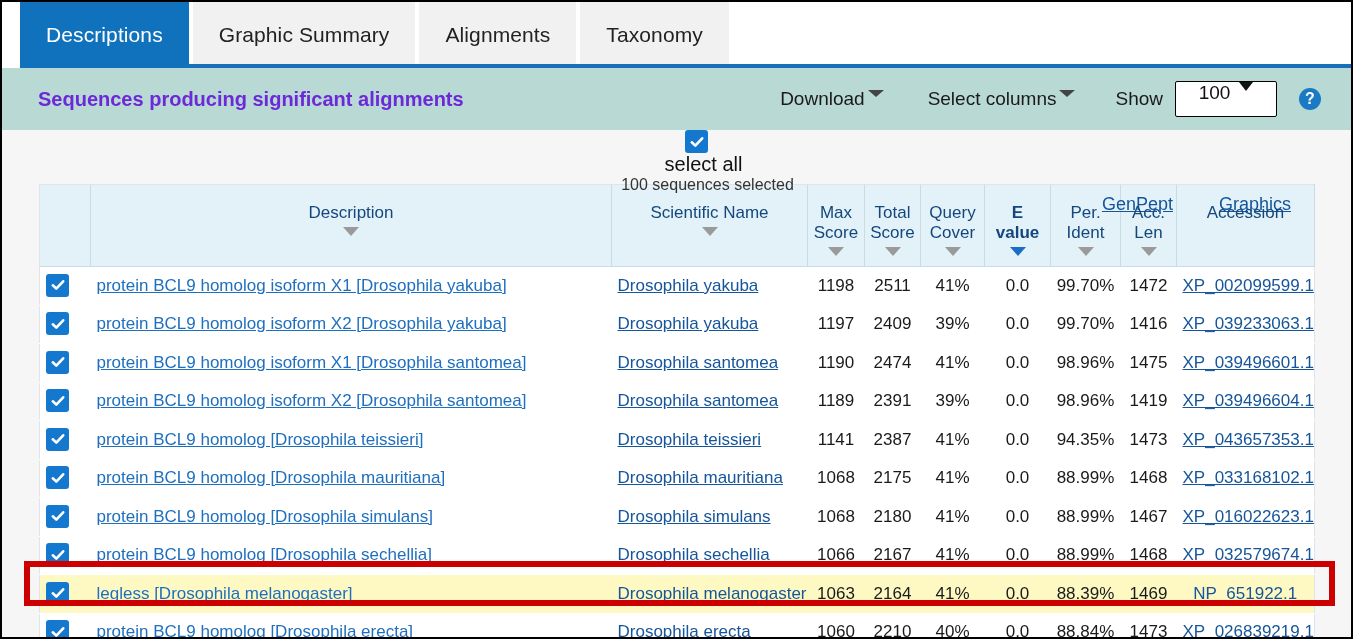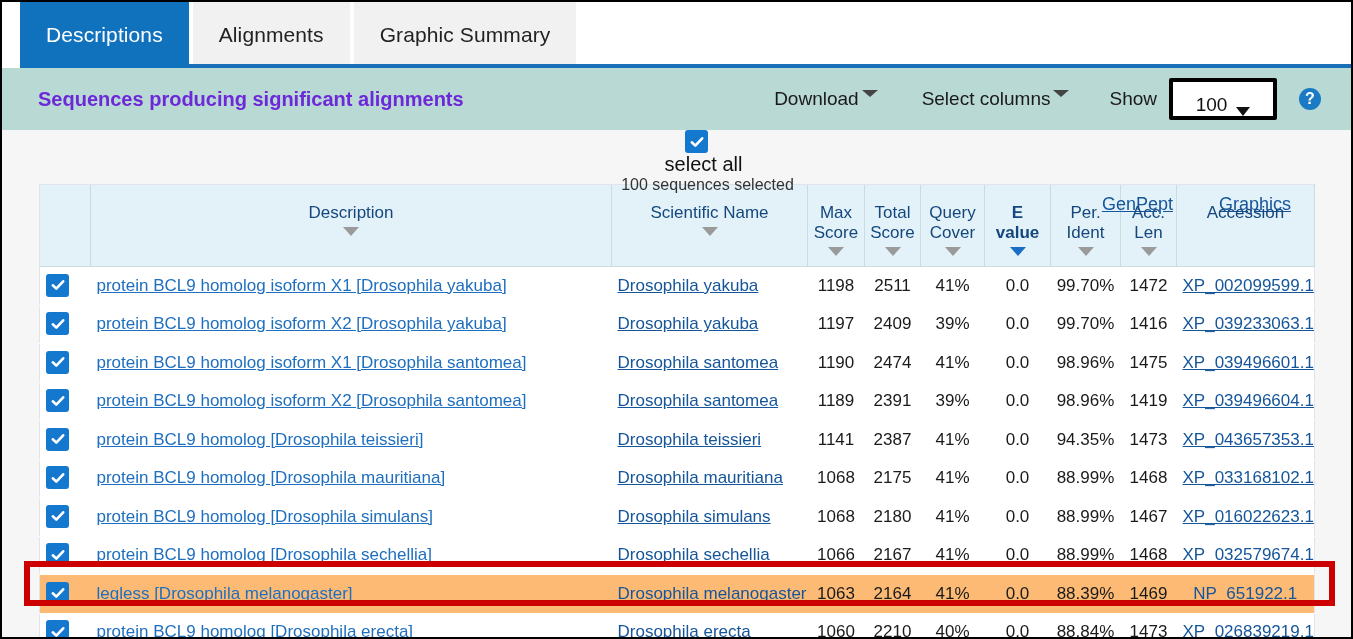--- a/index.html
+++ b/index.html
@@ -109,26 +109,26 @@
     border-right-width: 8px;
     border-top: 7px solid #444;
   }
   .show-label {
     font-size: 19px;
     color: #1a1a1a;
     padding: 0 12px 0 18px;
   }
   .show-select {
     background: #ffffff;
-    border: 4px solid #000000;
+    border: 1px solid #000000;
     border-radius: 2px;
     height: 34px;
     min-width: 82px;
     display: flex;
-    align-items: flex-end;
+    align-items: flex-start;
     justify-content: center;
     gap: 9px;
     font-size: 19px;
     color: #111;
     padding: 0 9px;
   }
   .sel-caret {
     width: 0; height: 0;
     border-left: 7px solid transparent;
     border-right: 7px solid transparent;
@@ -249,21 +249,21 @@
   td.c-num   { text-align: center; }
   td.c-acc   { text-align: center; border-right: 1px solid #dfe5e8; }
 
   td a {
     color: #1e6fbf;
     text-decoration: underline;
     font-size: 17px;
   }
   td.c-sci a, td.c-acc a { color: #15559a; }
 
-  tr.highlight td { background: #fdba74; }
+  tr.highlight td { background: #fef9c3; }
 
   
   .redbox {
     position: absolute;
     left: 22px;
     top: 559px;
     width: 1311px;
     height: 45px;
     border: 6px solid #cc0000;
     box-sizing: border-box;
@@ -274,24 +274,27 @@
 </head>
 <body>
 
 <div id="page">
 
   <div class="tabstrip">
     <div class="tab active">
         <span>Descriptions</span>
       </div>
     <div class="tab">
+        <span>Graphic Summary</span>
+      </div>
+    <div class="tab">
         <span>Alignments</span>
       </div>
     <div class="tab">
-        <span>Graphic Summary</span>
+        <span>Taxonomy</span>
       </div>
   </div>
 
   <div class="section-bar">
     <div class="section-title">Sequences producing significant alignments</div>
     <div class="bar-tools">
       <div class="menu-btn">
         <span>Download</span>
         <span class="caret thin"></span>
       </div>

